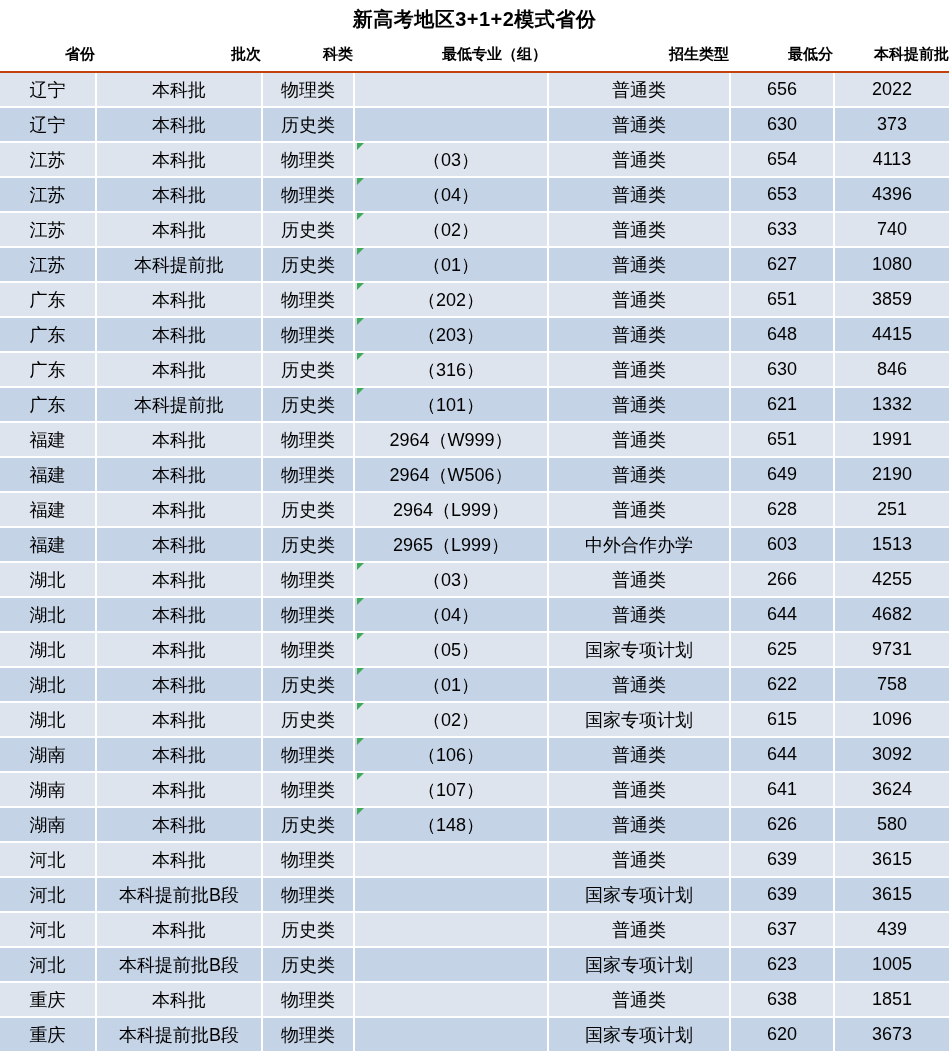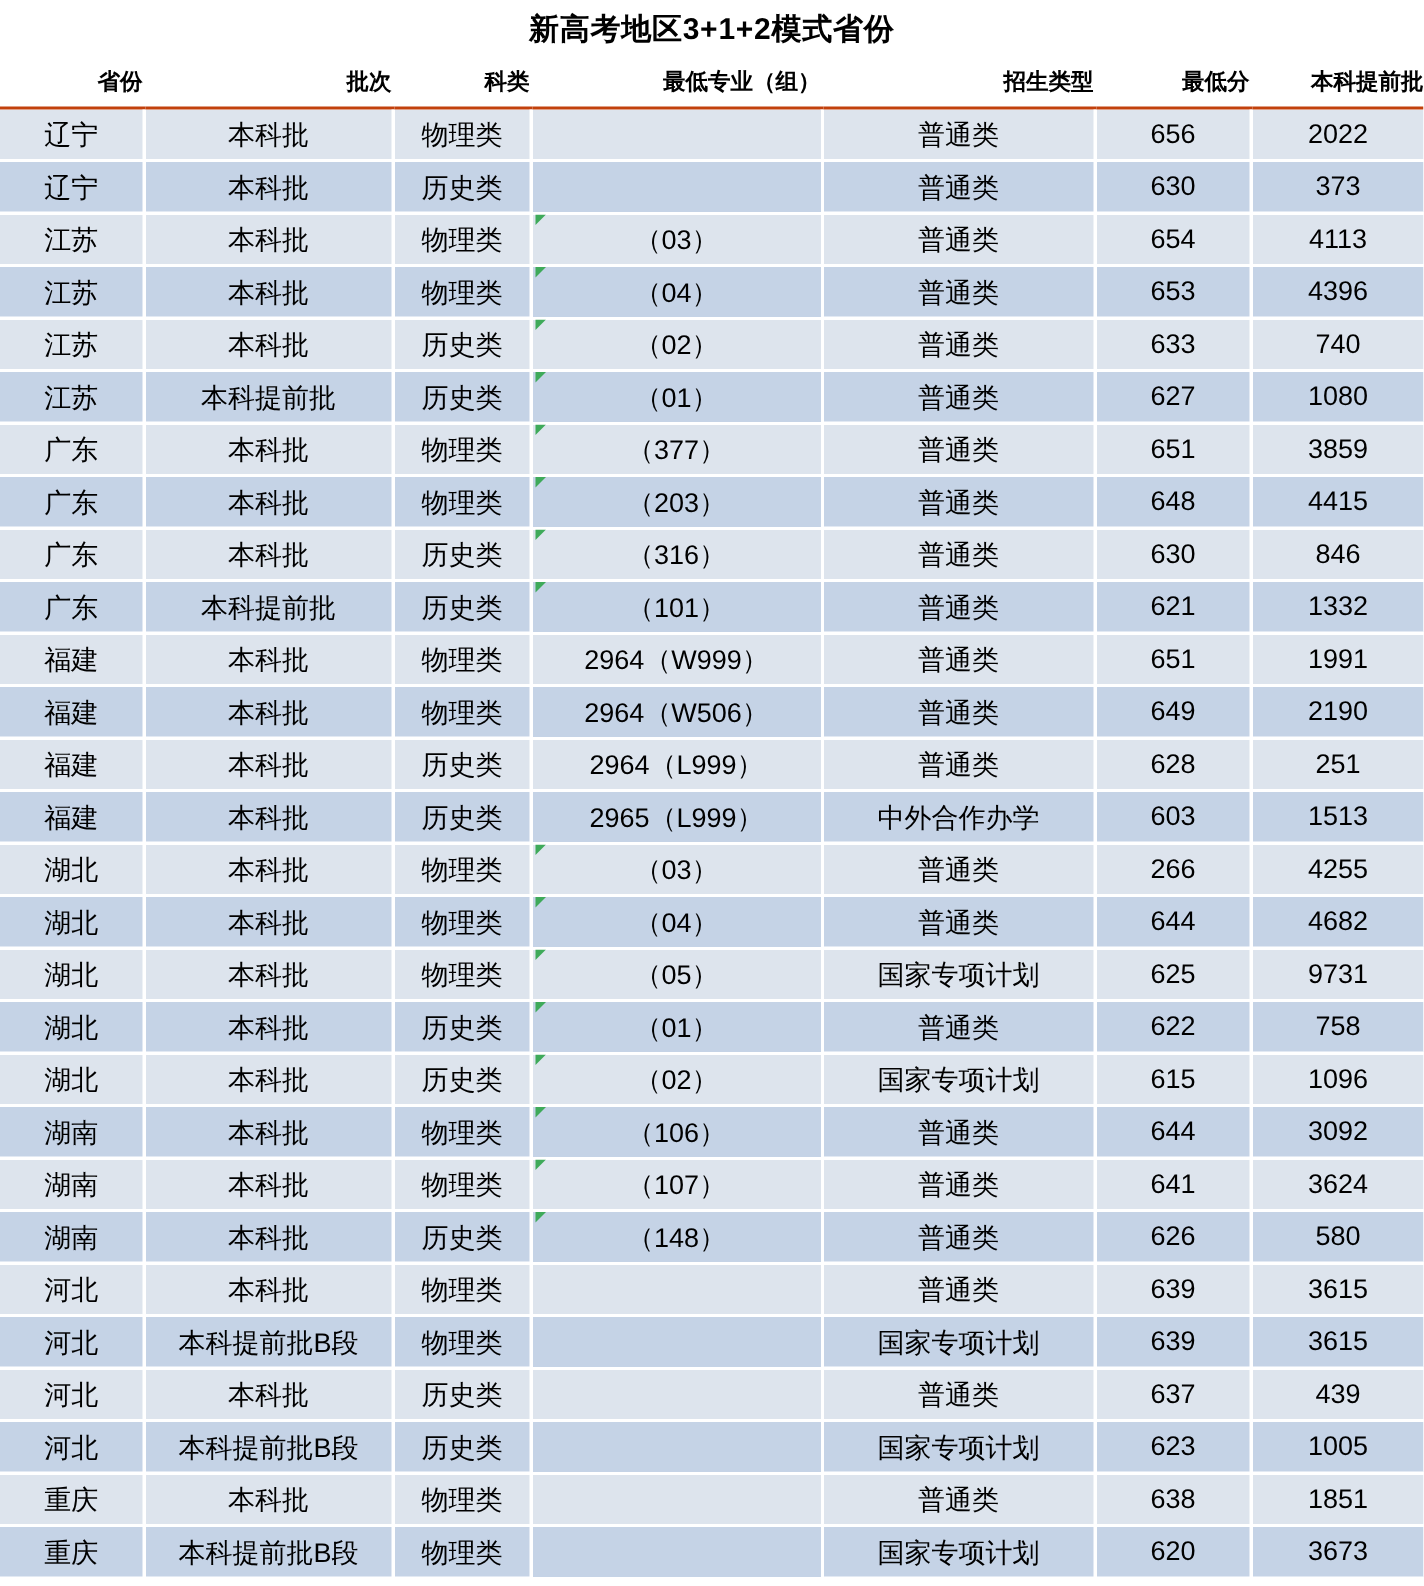--- a/index.html
+++ b/index.html
@@ -156,21 +156,21 @@
           <td>历史类</td>
           <td class="major-cell has-mark">（01）</td>
           <td>普通类</td>
           <td>627</td>
           <td>1080</td>
         </tr>
         <tr class="band-a">
           <td>广东</td>
           <td>本科批</td>
           <td>物理类</td>
-          <td class="major-cell has-mark">（377）</td>
+          <td class="major-cell has-mark">（202）</td>
           <td>普通类</td>
           <td>651</td>
           <td>3859</td>
         </tr>
         <tr class="band-b">
           <td>广东</td>
           <td>本科批</td>
           <td>物理类</td>
           <td class="major-cell has-mark">（203）</td>
           <td>普通类</td>

